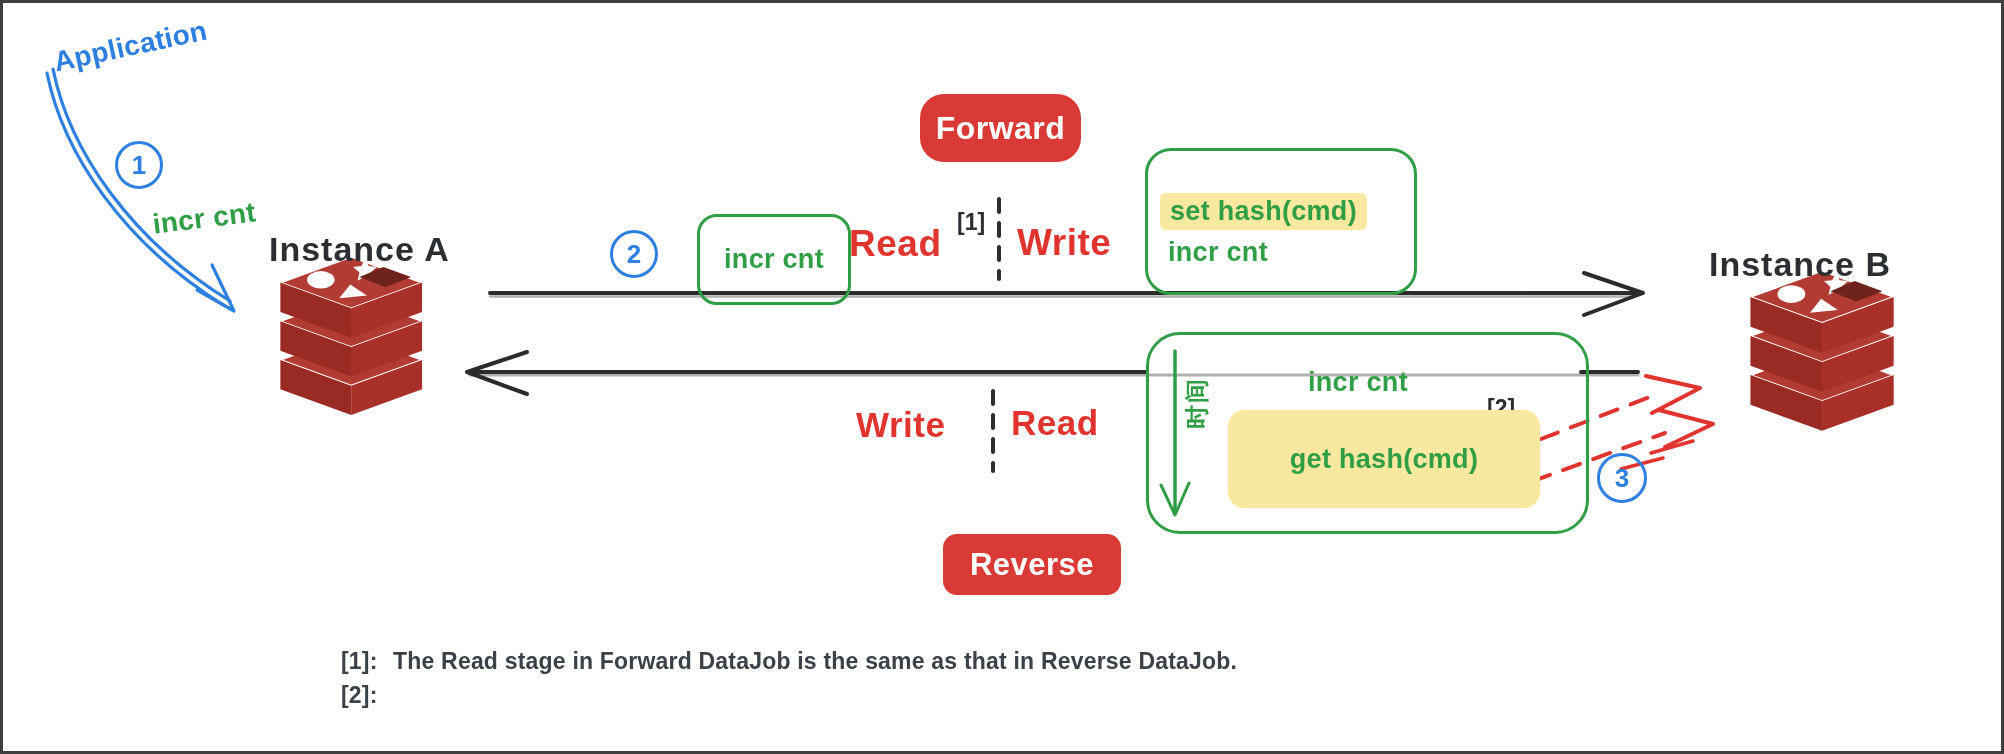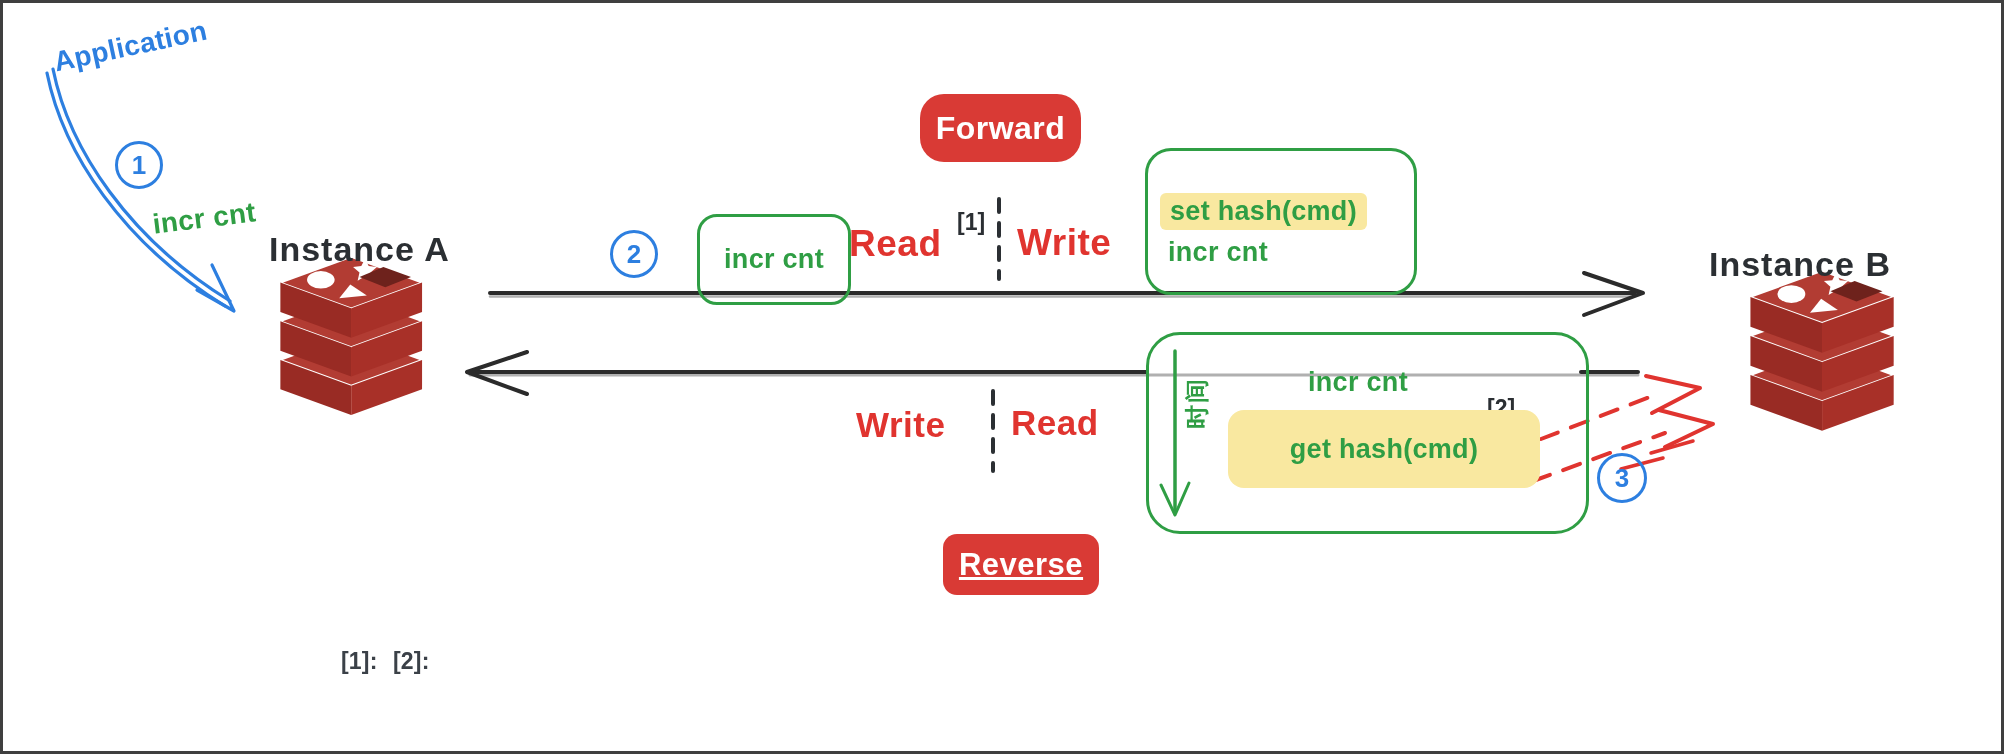--- a/index.html
+++ b/index.html
@@ -26,21 +26,21 @@
   .step1{left:112px;top:138px;width:42px;height:42px;}
   .step2{left:607px;top:227px;width:42px;height:42px;}
   .step3{left:1594px;top:450px;width:44px;height:44px;}
 
   .badge{
     background:var(--badge-bg);color:var(--badge-text);
     display:flex;align-items:center;justify-content:center;
     font-weight:700;letter-spacing:.5px;
   }
   .badge-forward{left:917px;top:91px;width:161px;height:68px;border-radius:24px;font-size:32px;}
-  .badge-reverse{left:940px;top:531px;width:156px;height:61px;border-radius:14px;font-size:31px;text-decoration:underline;}
+  .badge-reverse{left:940px;top:531px;width:178px;height:61px;border-radius:14px;font-size:31px;}
 
   .gbox{border:3.5px solid var(--green);background:transparent;}
   .box-extract{left:694px;top:211px;width:148px;height:85px;border-radius:20px;
     display:flex;align-items:center;justify-content:center;}
   .box-nothing{left:697px;top:387px;width:147px;height:80px;border-radius:20px;
     display:flex;align-items:center;justify-content:center;}
   .box-apply{left:1142px;top:145px;width:266px;height:141px;border-radius:26px;}
   .box-reverse-detail{left:1143px;top:329px;width:437px;height:196px;border-radius:34px;}
 
   .gtext{color:var(--green);font-size:27px;font-weight:700;letter-spacing:.3px;}
@@ -51,21 +51,21 @@
   .rev-read{left:1008px;top:400px;font-size:35px;}
   .refmark{color:var(--ink);font-size:23px;font-weight:700;}
   .ref1{left:954px;top:206px;}
   .ref2{left:1484px;top:392px;}
 
   .hl{background:var(--highlight);border-radius:6px;padding:3px 10px;}
   .apply-line1{left:12px;top:42px;}
   .apply-line2{left:20px;top:86px;}
   .rev-incr{left:1305px;top:364px;}
   .yellow-block{
-    left:1225px;top:407px;width:312px;height:78px;border-radius:16px;
+    left:1225px;top:407px;width:312px;height:98px;border-radius:16px;
     background:var(--highlight);display:flex;flex-direction:column;
     align-items:center;justify-content:space-evenly;
   }
   .time-label{
     left:1162px;top:386px;width:60px;height:28px;
     font-size:24px;color:var(--green);font-weight:700;text-align:center;
     transform:rotate(-90deg);letter-spacing:2px;
   }
 
   .footnotes{
@@ -180,16 +180,17 @@
   <div class="abs time-label">时间</div>
   <div class="abs gtext rev-incr">incr cnt</div>
   <div class="abs refmark ref2">[2]</div>
   <div class="abs yellow-block">
     <span class="gtext">get hash(cmd)</span>
   </div>
   <div class="abs stepnum step3">3</div>
 
   <div class="abs footnotes">
     <span>[1]:</span>
+    <span>The Read stage in Forward DataJob is the same as that in Reverse DataJob.</span>
     <span>[2]:</span>
   </div>
 
 </div>
 
 </body></html>

